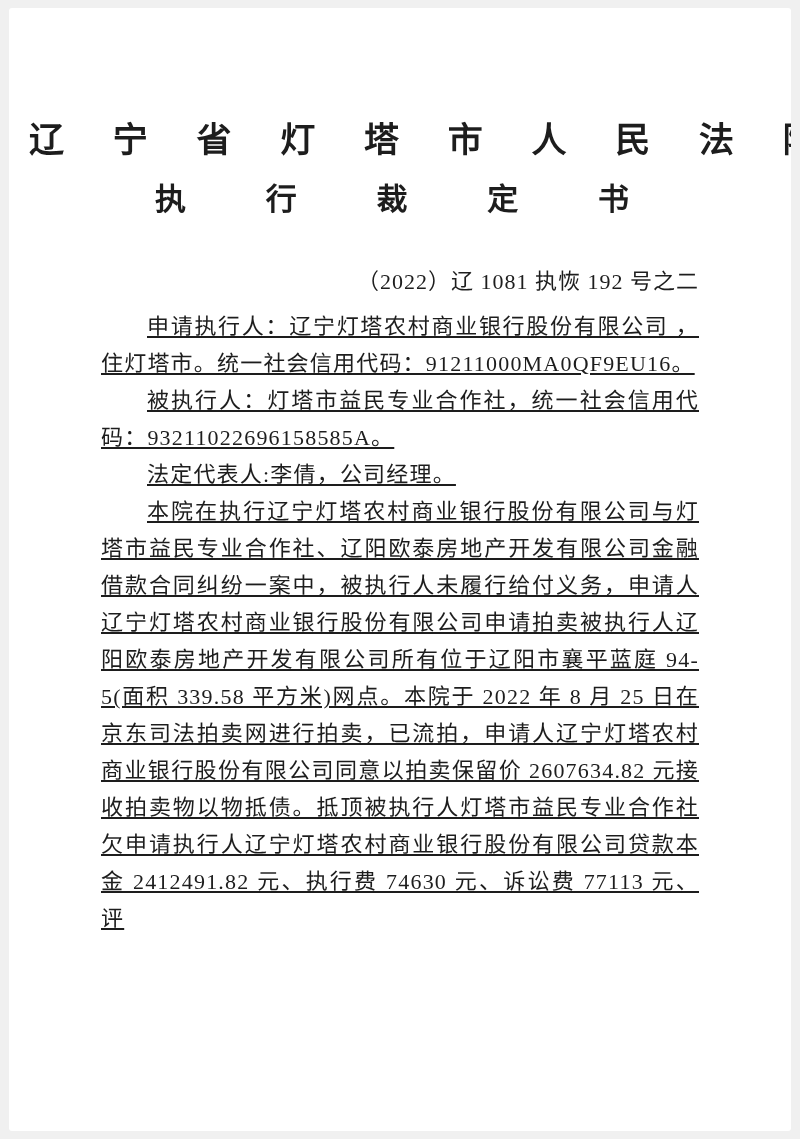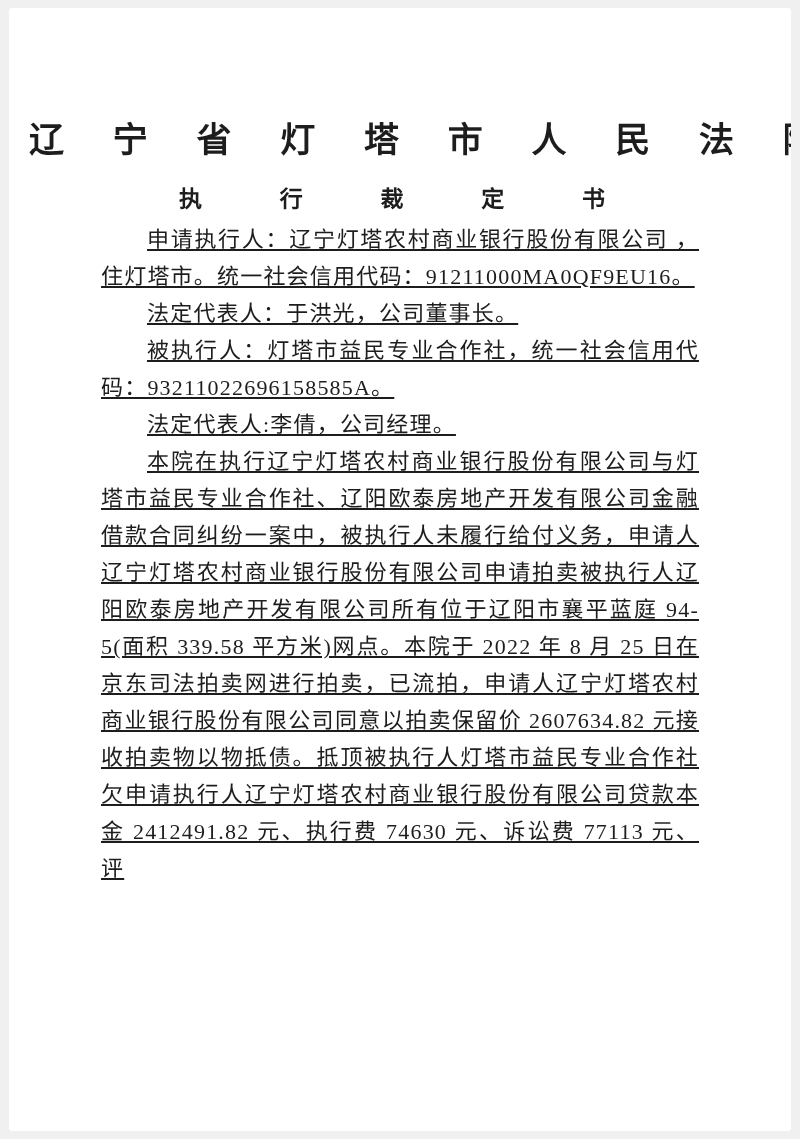--- a/index.html
+++ b/index.html
@@ -43,21 +43,21 @@
     font-size: 35px;
     font-weight: 600;
     line-height: 42px;
     letter-spacing: 20px;
     padding-left: 20px; 
     white-space: nowrap;
   }
   .doc-type {
     margin: 17px 0 0 0;
     text-align: center;
-    font-size: 23px;
+    font-size: 31px;
     font-weight: 600;
     line-height: 42px;
     letter-spacing: 36px;
     padding-left: 20px;
     white-space: nowrap;
   }
   .doc-body {
     padding: 0 92px;
   }
   .case-number {
@@ -83,24 +83,24 @@
 
 <div class="frame">
   <div class="page">
 
     <h1 class="court-name">辽 宁 省 灯 塔 市 人 民 法 院</h1>
 
     <h2 class="doc-type">执 行 裁 定 书</h2>
 
     <div class="doc-body">
 
+      <div class="case-number">（2022）辽 1081 执恢 192 号之二</div>
 
       <p class="para">申请执行人：辽宁灯塔农村商业银行股份有限公司 ，住灯塔市。统一社会信用代码：91211000MA0QF9EU16。</p>
 
-      <p class="para">法定代表人：于洪光，公司董事长。</p>
 
 
       <p class="para">被执行人：灯塔市益民专业合作社，统一社会信用代码：93211022696158585A。</p>
 
 
 
       <p class="para">法定代表人:李倩，公司经理。</p>
 
       <p class="para">本院在执行辽宁灯塔农村商业银行股份有限公司与灯塔市益民专业合作社、辽阳欧泰房地产开发有限公司金融借款合同纠纷一案中，被执行人未履行给付义务，申请人辽宁灯塔农村商业银行股份有限公司申请拍卖被执行人辽阳欧泰房地产开发有限公司所有位于辽阳市襄平蓝庭 94-5(面积 339.58 平方米)网点。本院于 2022 年 8 月 25 日在京东司法拍卖网进行拍卖，已流拍，申请人辽宁灯塔农村商业银行股份有限公司同意以拍卖保留价 2607634.82 元接收拍卖物以物抵债。抵顶被执行人灯塔市益民专业合作社欠申请执行人辽宁灯塔农村商业银行股份有限公司贷款本金 2412491.82 元、执行费 74630 元、诉讼费 77113 元、评</p>
 

